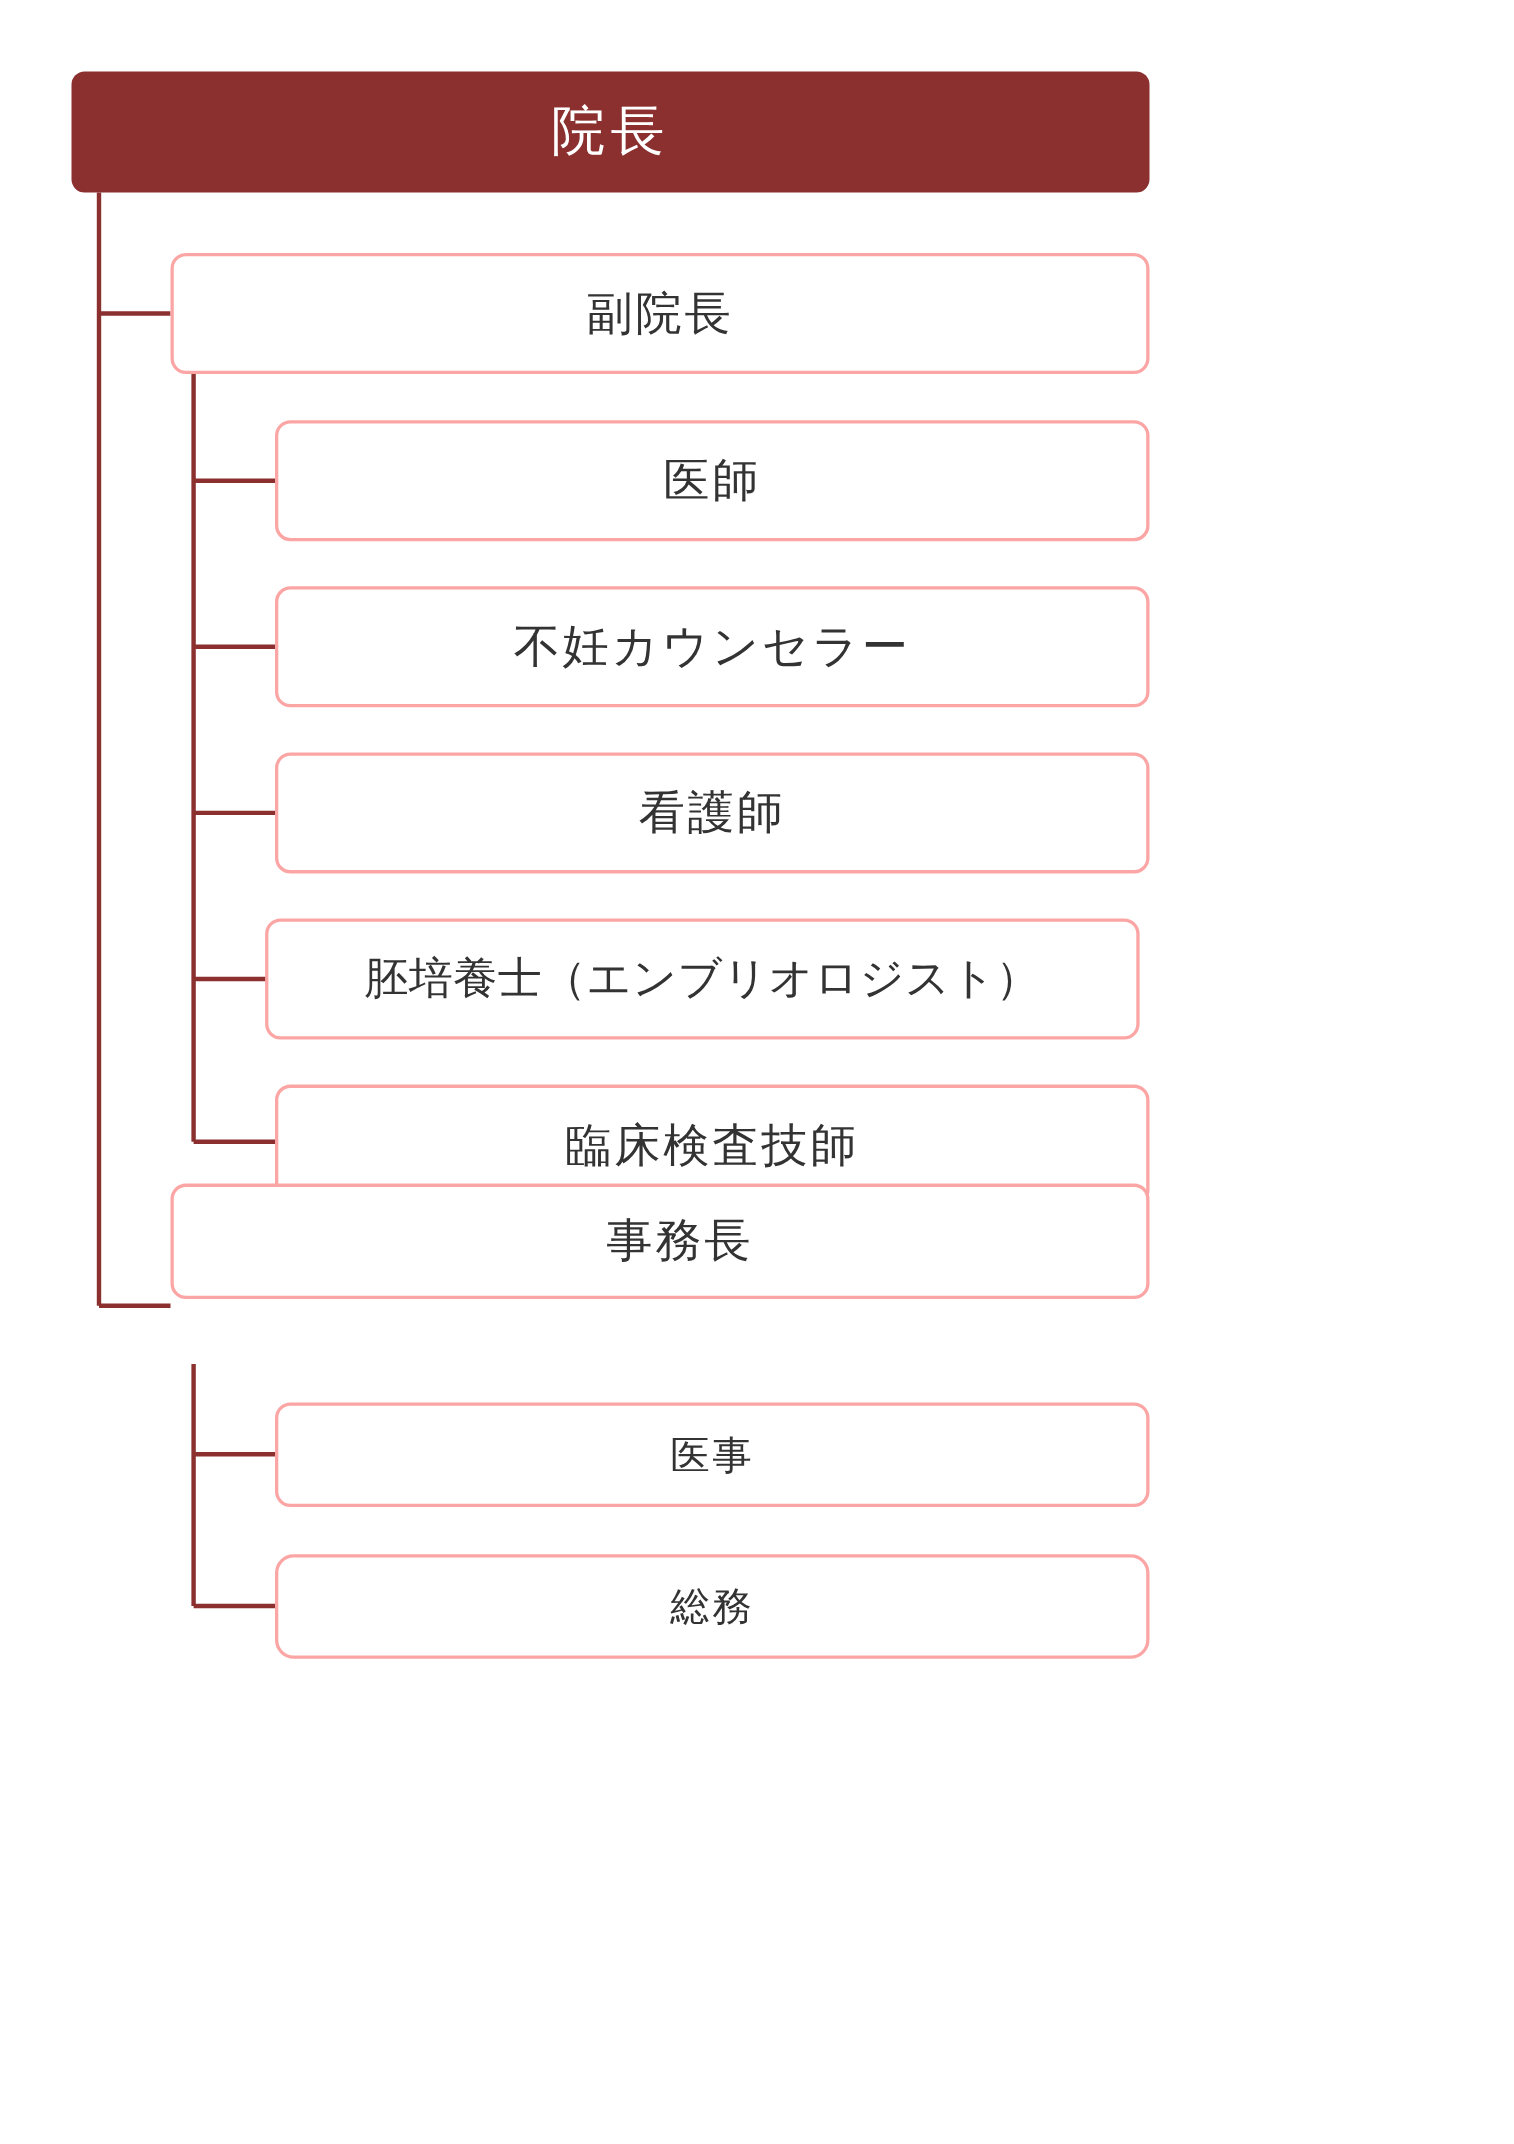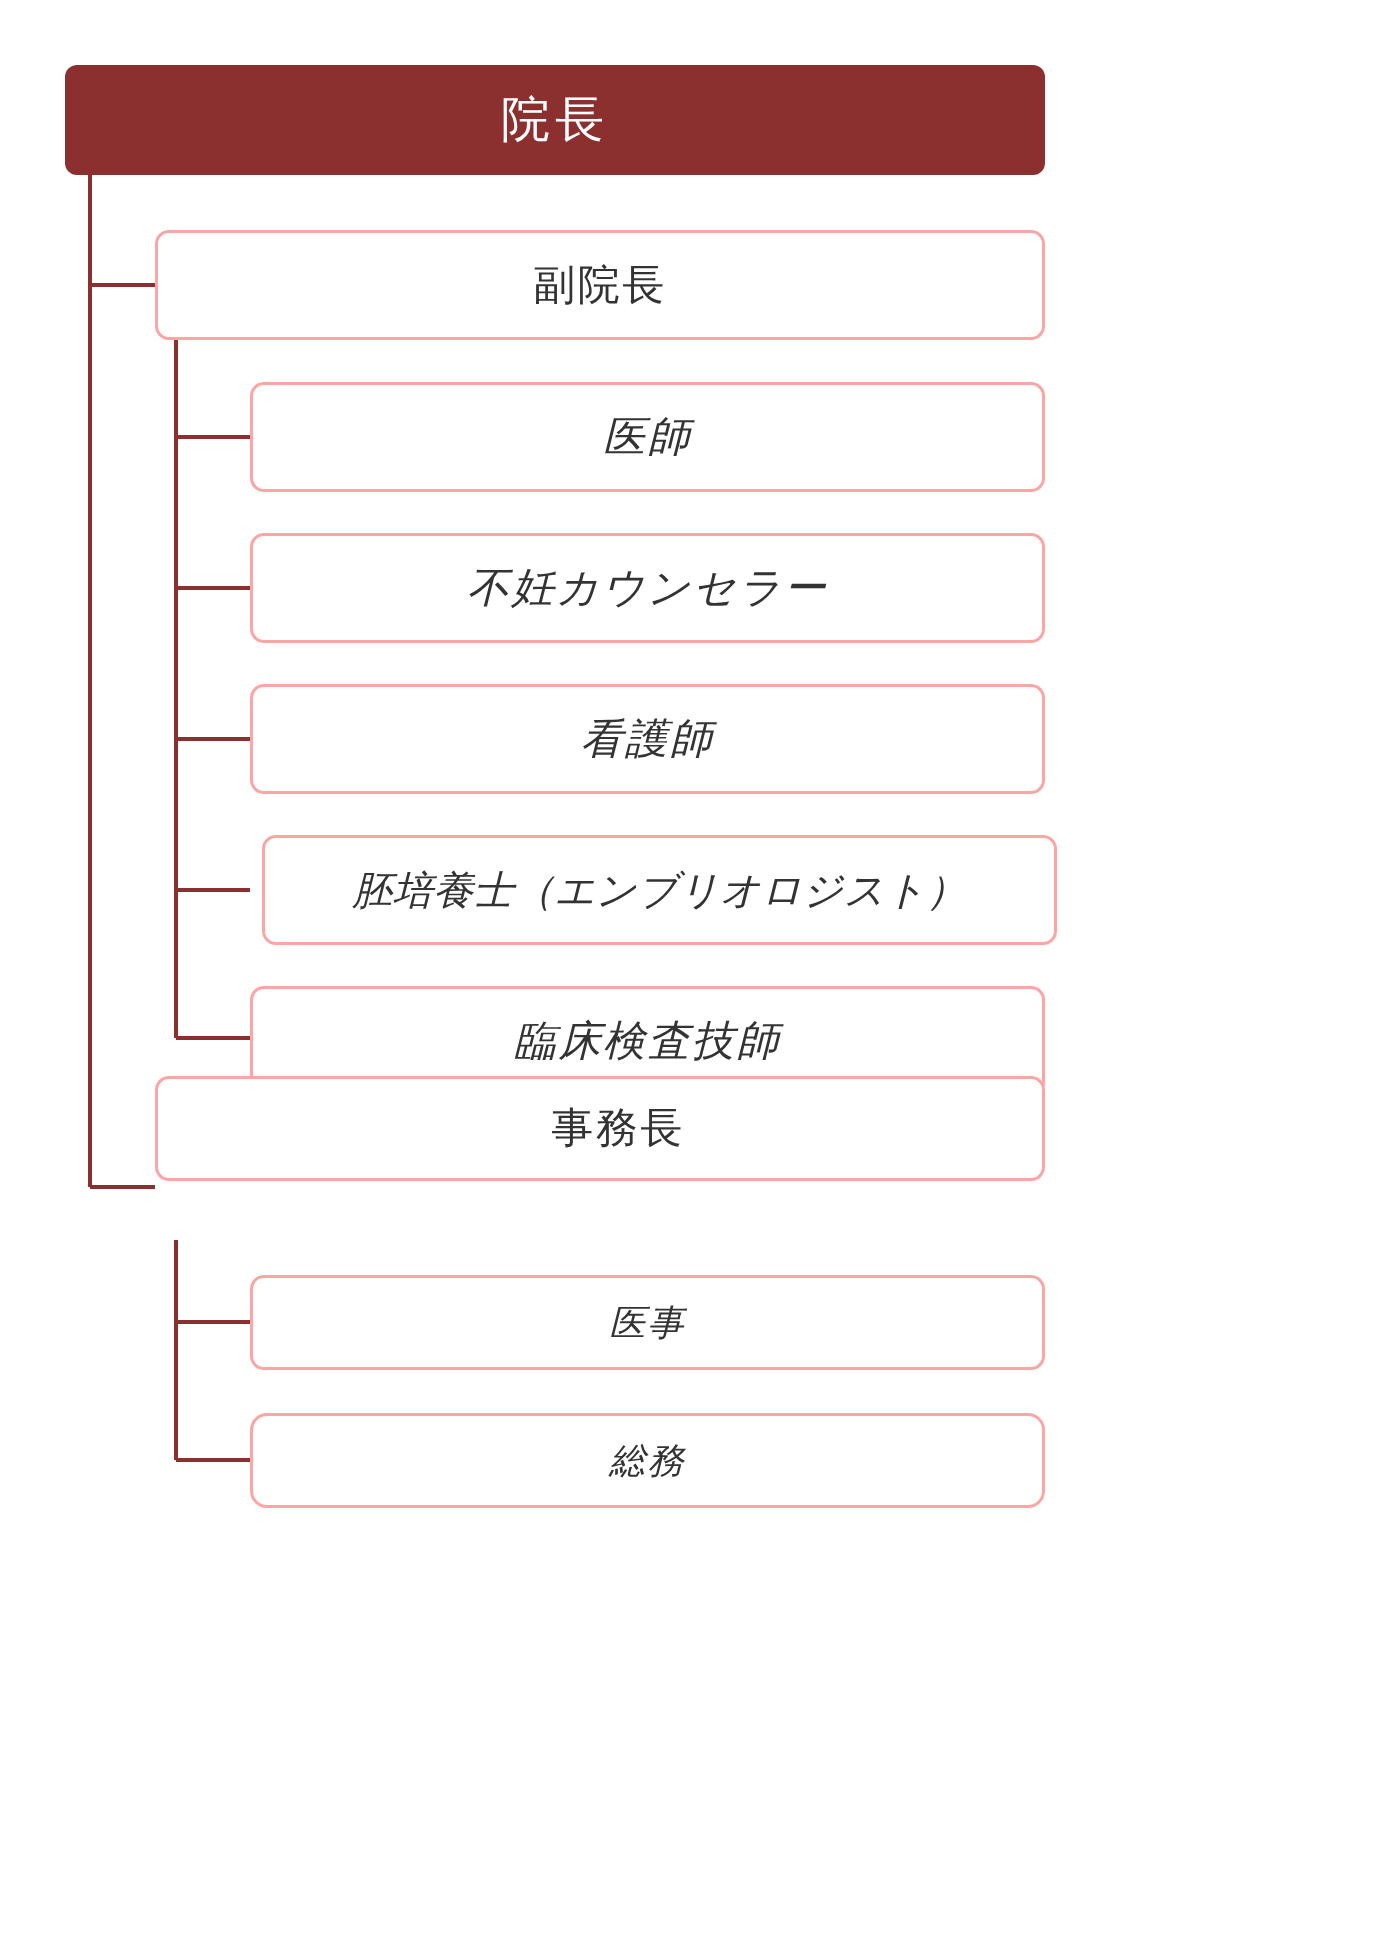--- a/index.html
+++ b/index.html
@@ -75,21 +75,20 @@
   .node.branch .node-label {
     color: #333333;
     font-size: 42px;
     font-weight: 400;
   }
 
   .node.leaf .node-label {
     color: #333333;
     font-size: 42px;
     font-weight: 400;
-    font-style: italic;
   }
 
   .node.leaf.small .node-label {
     font-size: 36px;
   }
 
   .node.leaf.long .node-label {
     font-size: 40px;
     letter-spacing: 0.01em;
   }
@@ -134,21 +133,21 @@
   </div>
 
   <div class="node leaf" style="left:250px; top:533px; width:795px; height:110px;">
     <span class="node-label">不妊カウンセラー</span>
   </div>
 
   <div class="node leaf" style="left:250px; top:684px; width:795px; height:110px;">
     <span class="node-label">看護師</span>
   </div>
 
-  <div class="node leaf long" style="left:262px; top:835px; width:795px; height:110px;">
+  <div class="node leaf long" style="left:241px; top:835px; width:795px; height:110px;">
     <span class="node-label">胚培養士（エンブリオロジスト）</span>
   </div>
 
   <div class="node leaf" style="left:250px; top:986px; width:795px; height:110px;">
     <span class="node-label">臨床検査技師</span>
   </div>
 
   <div class="node branch" style="left:155px; top:1076px; width:890px; height:105px;padding-left:36px;">
     <span class="node-label">事務長</span>
   </div>

